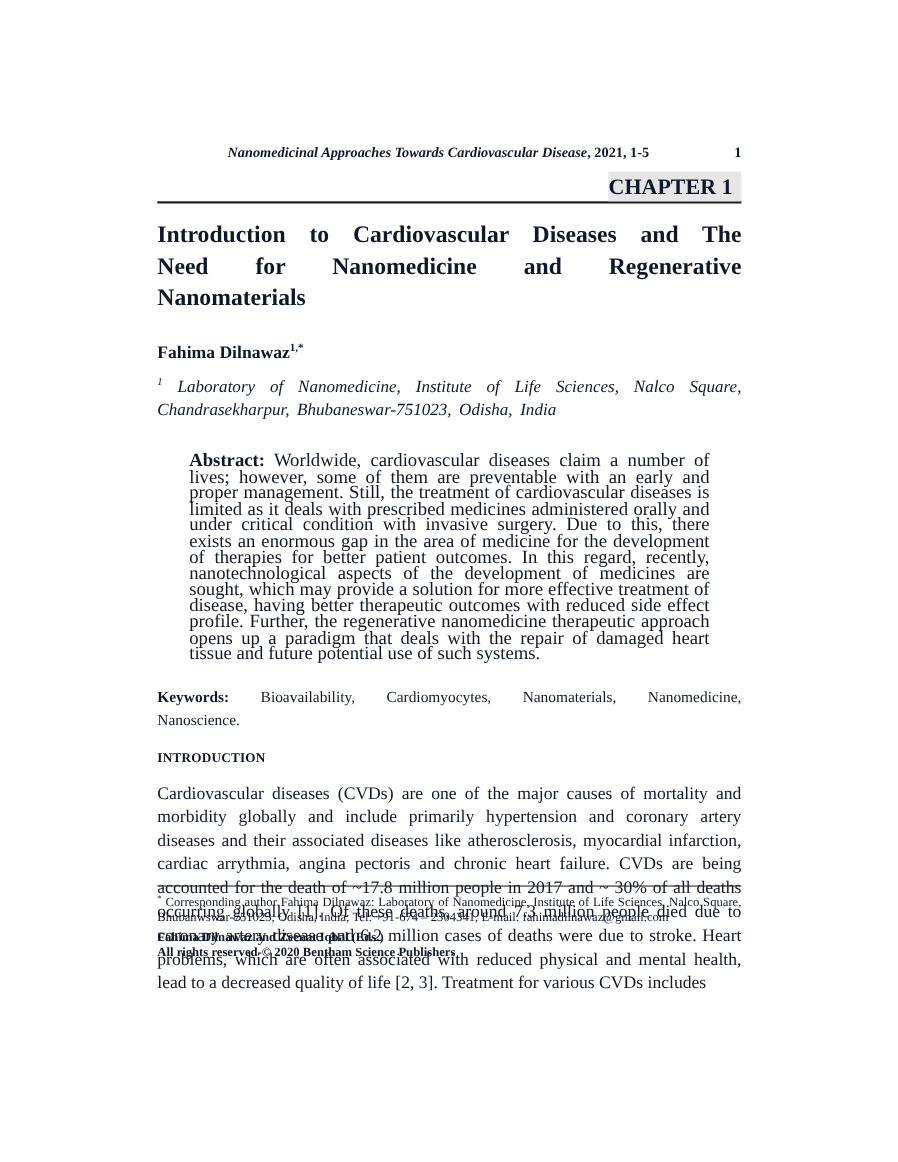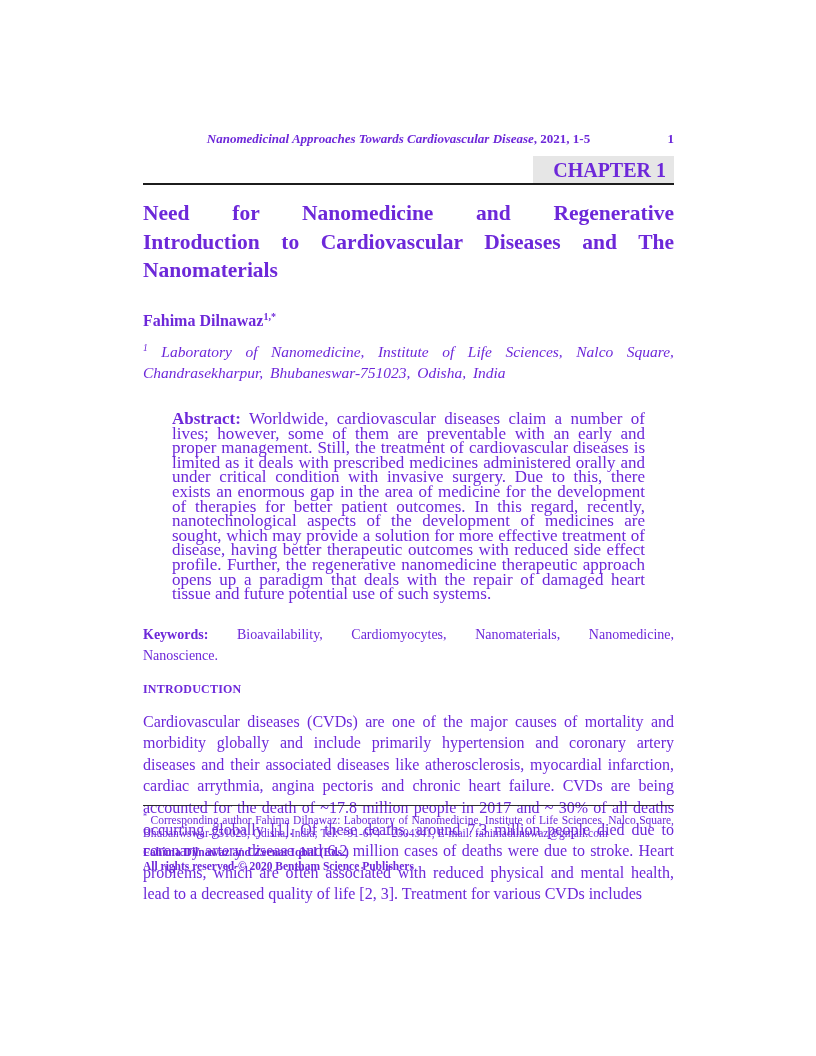--- a/index.html
+++ b/index.html
@@ -2,21 +2,21 @@
 <html><head>
 <meta charset="utf-8">
 <style>
   html,body { margin:0; padding:0; background:#fff; }
   .page {
     position: relative;
     width: 816px;
     height: 1056px;
     background: #ffffff;
     font-family: "Liberation Serif", serif;
-    color: #6d28d9;
+    color: #0f172a;
     overflow: hidden;
   }
   .content {
     position: absolute;
     left: 143px;
     top: 131px;
     width: 531px;
   }
   
   .header-row {
@@ -34,21 +34,21 @@
     text-align: right;
     border-bottom: 2px solid #1c1c1c;
     line-height: 0;
   }
   .chapter-badge {
     display: inline-block;
     background: #e6e6e6;
     font-size: 20px;
     font-weight: bold;
     line-height: 24px;
-    padding: 2px 8px 1px 20px;
+    padding: 2px 8px 1px 0;
   }
   
   .chapter-title {
     margin-top: 14px;
     font-size: 21.5px;
     font-weight: bold;
     line-height: 28.5px;
   }
   .title-line-justify { text-align: justify; text-align-last: justify; }
   
@@ -135,22 +135,22 @@
         <span class="it">Nanomedicinal Approaches Towards Cardiovascular Disease</span><span>, 2021, 1-5</span>
       </div>
       <div class="page-number">1</div>
     </div>
 
     <div class="chapter-row">
       <span class="chapter-badge">CHAPTER 1</span>
     </div>
 
     <div class="chapter-title">
+      <div class="title-line-justify">Introduction to Cardiovascular Diseases and The</div>
       <div class="title-line-justify">Need for Nanomedicine and Regenerative</div>
-      <div class="title-line-justify">Introduction to Cardiovascular Diseases and The</div>
       <div>Nanomaterials</div>
     </div>
 
     <div class="author-line">
       <span>Fahima Dilnawaz</span><sup>1,*</sup>
     </div>
 
     <div class="affiliation">
       <sup>1</sup>
       <span>Laboratory of Nanomedicine, Institute of Life Sciences, Nalco Square, Chandrasekharpur, Bhubaneswar-751023, Odisha, India</span>

